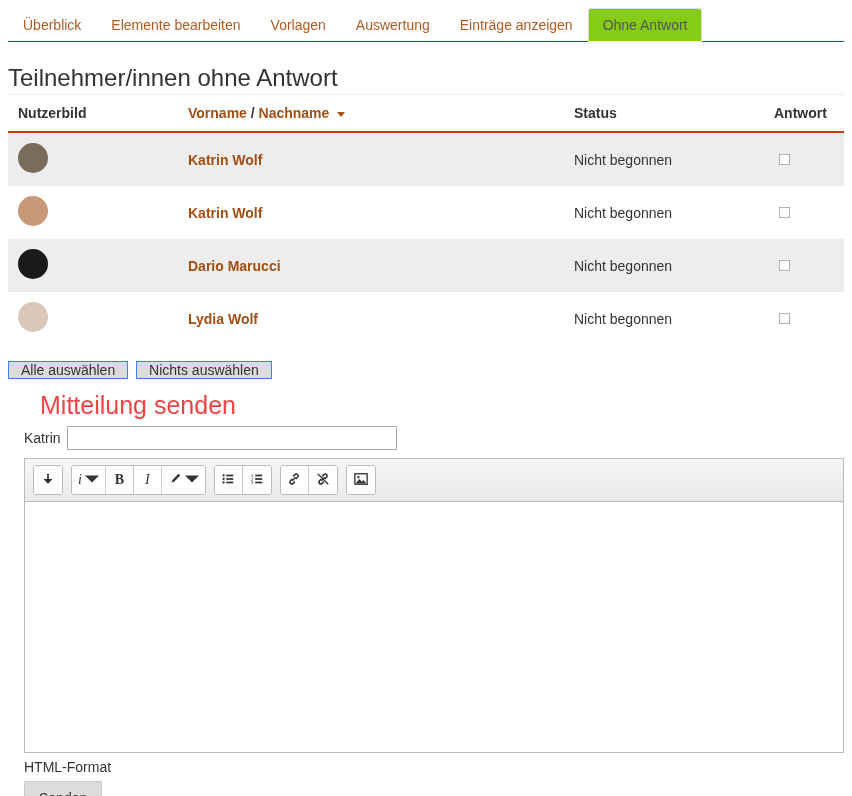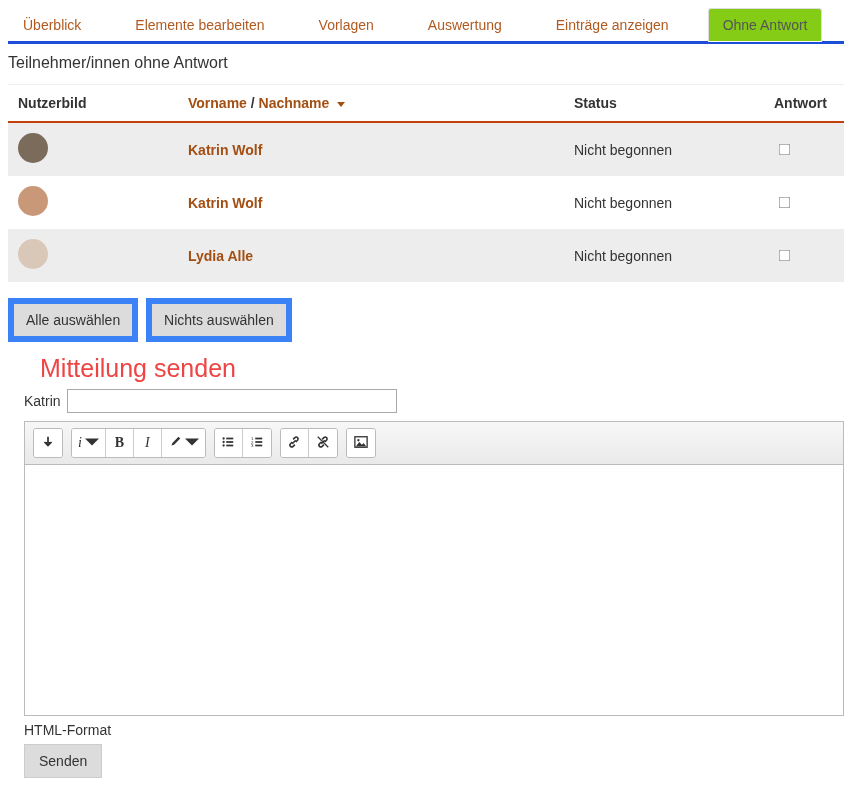--- a/index.html
+++ b/index.html
@@ -7,45 +7,44 @@
     margin: 0;
     padding: 8px;
     font-family: "Segoe UI", Arial, sans-serif;
     font-size: 14px;
     color: #333;
     background: #fff;
     width: 852px;
   }
   .tabs {
     display: flex;
-    border-bottom: 3px solid #1d4ed8;
-    margin-bottom: 10px;
-    gap: 24px;
+    border-bottom: 1px solid #1d4ed8;
+    margin-bottom: 22px;
   }
   .tab {
     padding: 8px 14px;
     color: #b15a20;
     cursor: pointer;
     border: 1px solid transparent;
     border-bottom: none;
     margin-bottom: -1px;
   }
   .tab.active {
     color: #555;
     border: 1px solid #ddd;
     border-bottom: 1px solid #fff;
     border-top-left-radius: 3px;
     border-top-right-radius: 3px;
     background: #84cc16;
   }
   .page-title {
-    font-size: 16px;
+    font-size: 24px;
     font-weight: 400;
     color: #333;
-    margin: 6px 0 12px 0;
+    margin: 6px 0 2px 0;
   }
   .table-container {
     border-top: 1px solid #eee;
   }
   table {
     width: 100%;
     border-collapse: collapse;
   }
   th {
     text-align: left;
@@ -88,22 +87,22 @@
     text-decoration: none;
   }
   .select-row-cb {
     transform: scale(0.9);
   }
   .action-buttons {
     margin-top: 16px;
   }
   .btn-gray {
     background: #dcdcdc;
-    border: 6px solid #3b82f6;
-    padding: 8px 12px;
+    border: 1px solid #3b82f6;
+    padding: 0 12px;
     font-size: 14px;
     color: #333;
     cursor: pointer;
     margin-right: 4px;
   }
   .section-heading {
     font-size: 25px;
     font-weight: 400;
     color: #ef4444;
     margin: 12px 0 6px 32px;
@@ -218,22 +217,28 @@
           <td>Nicht begonnen</td>
           <td><input type="checkbox" class="select-row-cb" style=""></td>
         </tr>
         <tr>
           <td><span class="avatar" style="background: rgb(200, 152, 120);"></span></td>
           <td><a class="name-link">Katrin Wolf</a></td>
           <td>Nicht begonnen</td>
           <td><input type="checkbox" class="select-row-cb" style=""></td>
         </tr>
         <tr>
+          <td><span class="avatar" style="background: rgb(26, 26, 26);"></span></td>
+          <td><a class="name-link">Dario Marucci</a></td>
+          <td>Nicht begonnen</td>
+          <td><input type="checkbox" class="select-row-cb" style=""></td>
+        </tr>
+        <tr>
           <td><span class="avatar" style="background: rgb(217, 200, 184);"></span></td>
-          <td><a class="name-link">Lydia Alle</a></td>
+          <td><a class="name-link">Lydia Wolf</a></td>
           <td>Nicht begonnen</td>
           <td><input type="checkbox" class="select-row-cb" style=""></td>
         </tr>
       </tbody>
 </table>
 </div>
 
 <div class="action-buttons">
   <button class="btn-gray">Alle auswählen</button>
   <button class="btn-gray">Nichts auswählen</button>

